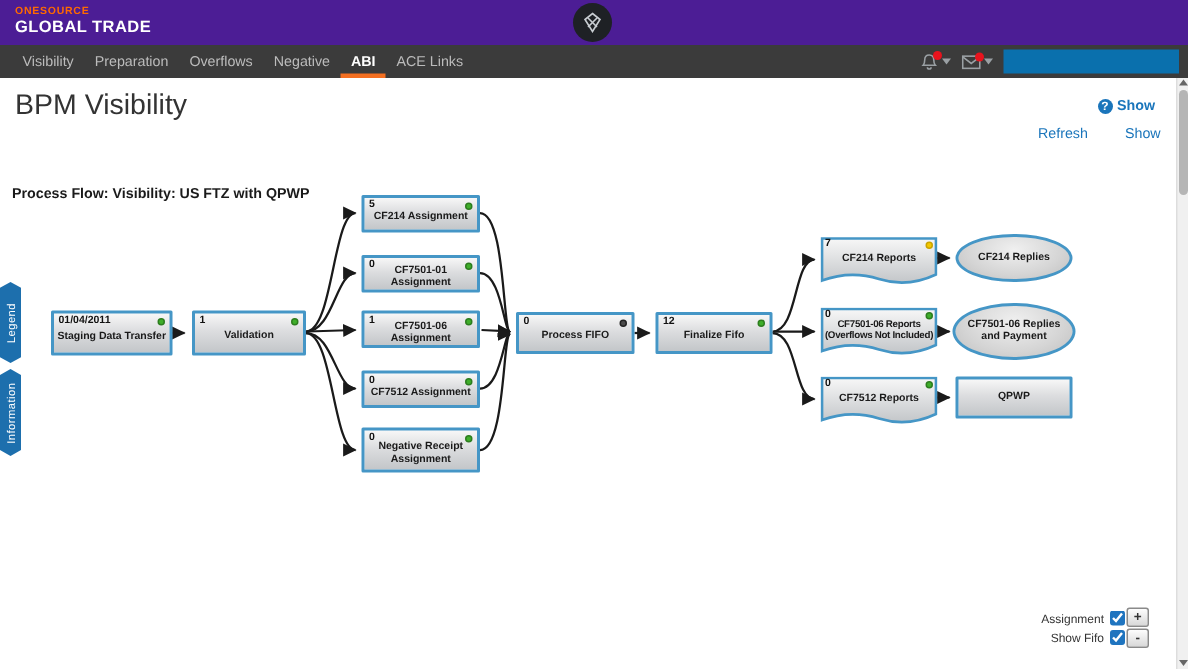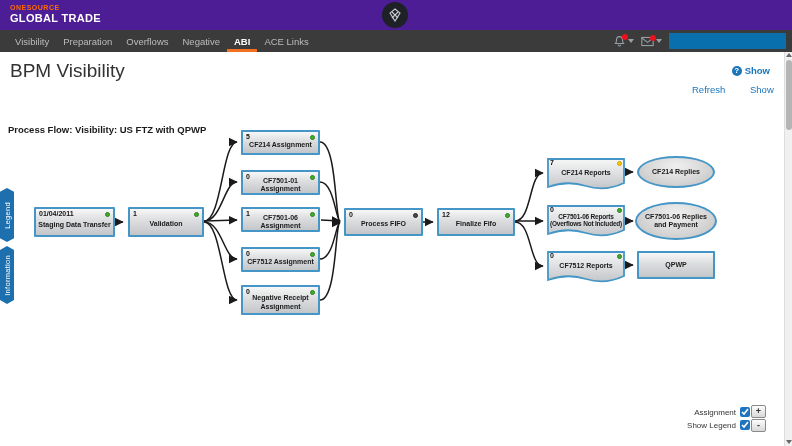--- a/index.html
+++ b/index.html
@@ -294,21 +294,21 @@
 
 <div class="node rectnode n-qpwp">
   <div class="lbl">QPWP</div>
 </div>
 
 <div class="ctrl-row r1">
   <span class="ctrl-label">Assignment</span>
   <input type="checkbox" checked="" style="">
 </div>
 <div class="ctrl-row r2">
-  <span class="ctrl-label">Show Legend</span>
+  <span class="ctrl-label">Show Fifo</span>
   <input type="checkbox" checked="" style="">
 </div>
 <div class="zoombox">
   <div class="zbtn">+</div>
   <div class="zbtn">-</div>
 </div>
 
 <div class="scrollbar">
   <span class="scroll-arrow up"></span>
   <div class="scroll-thumb"></div>

